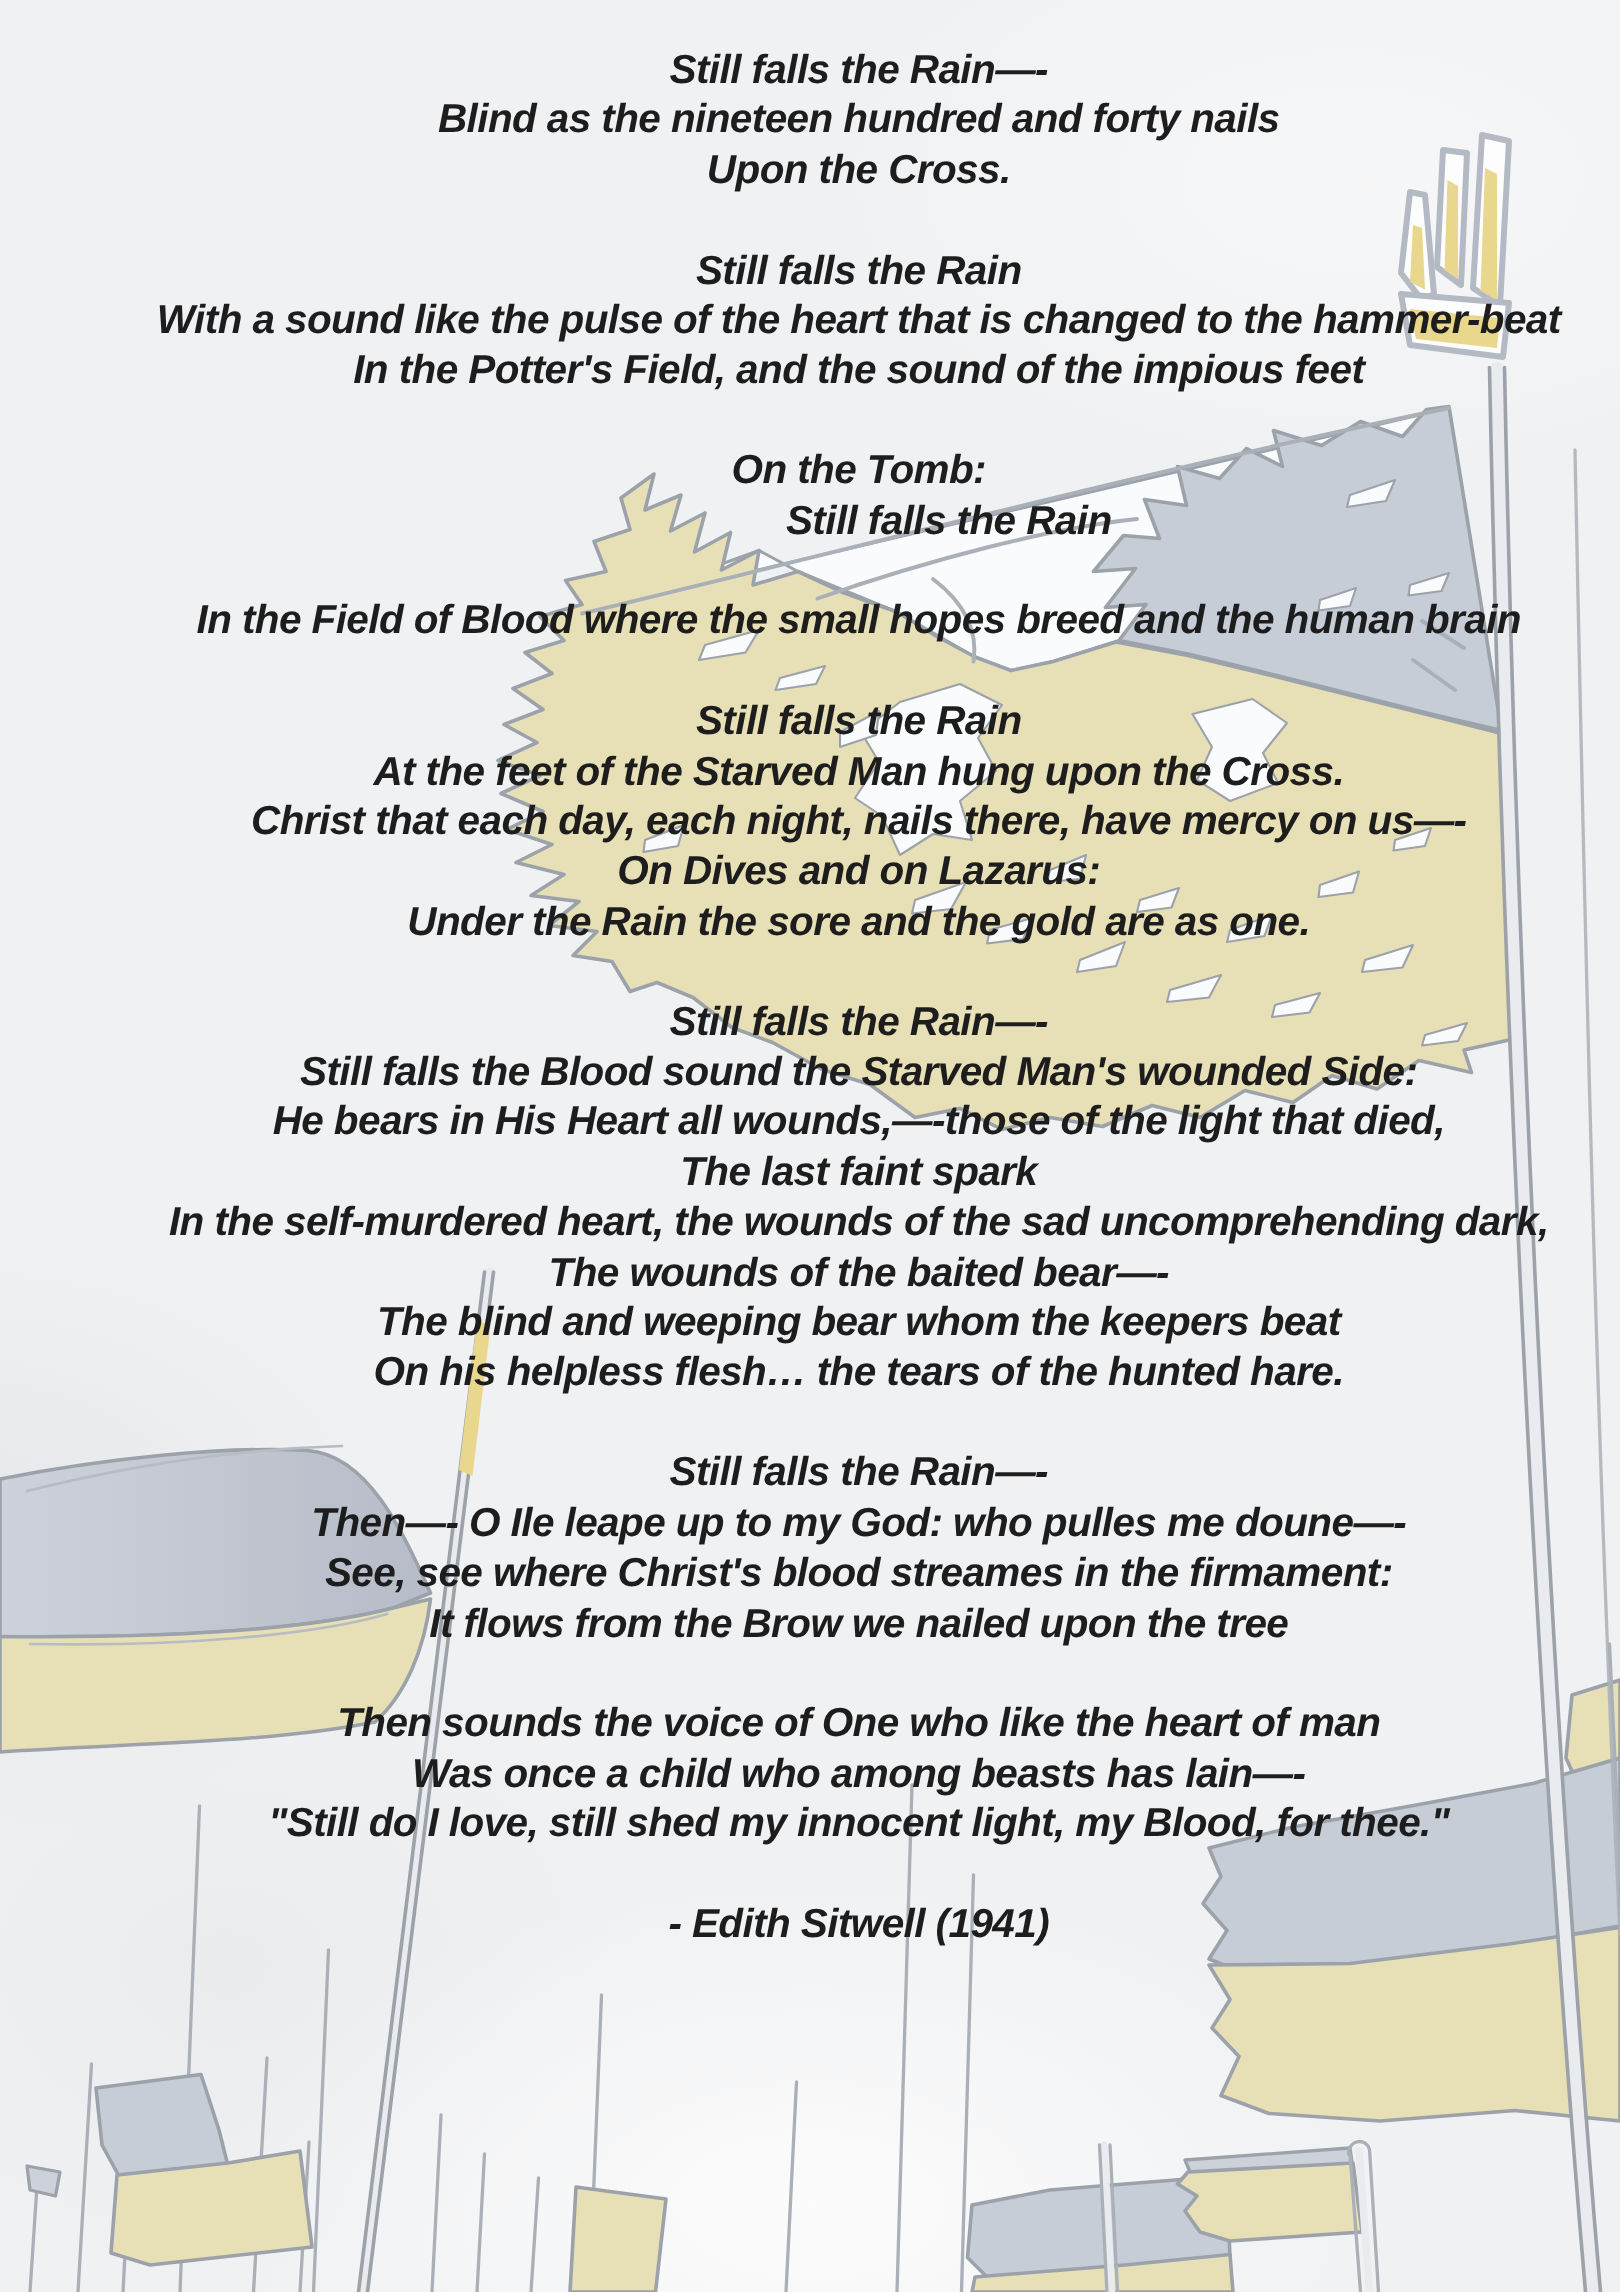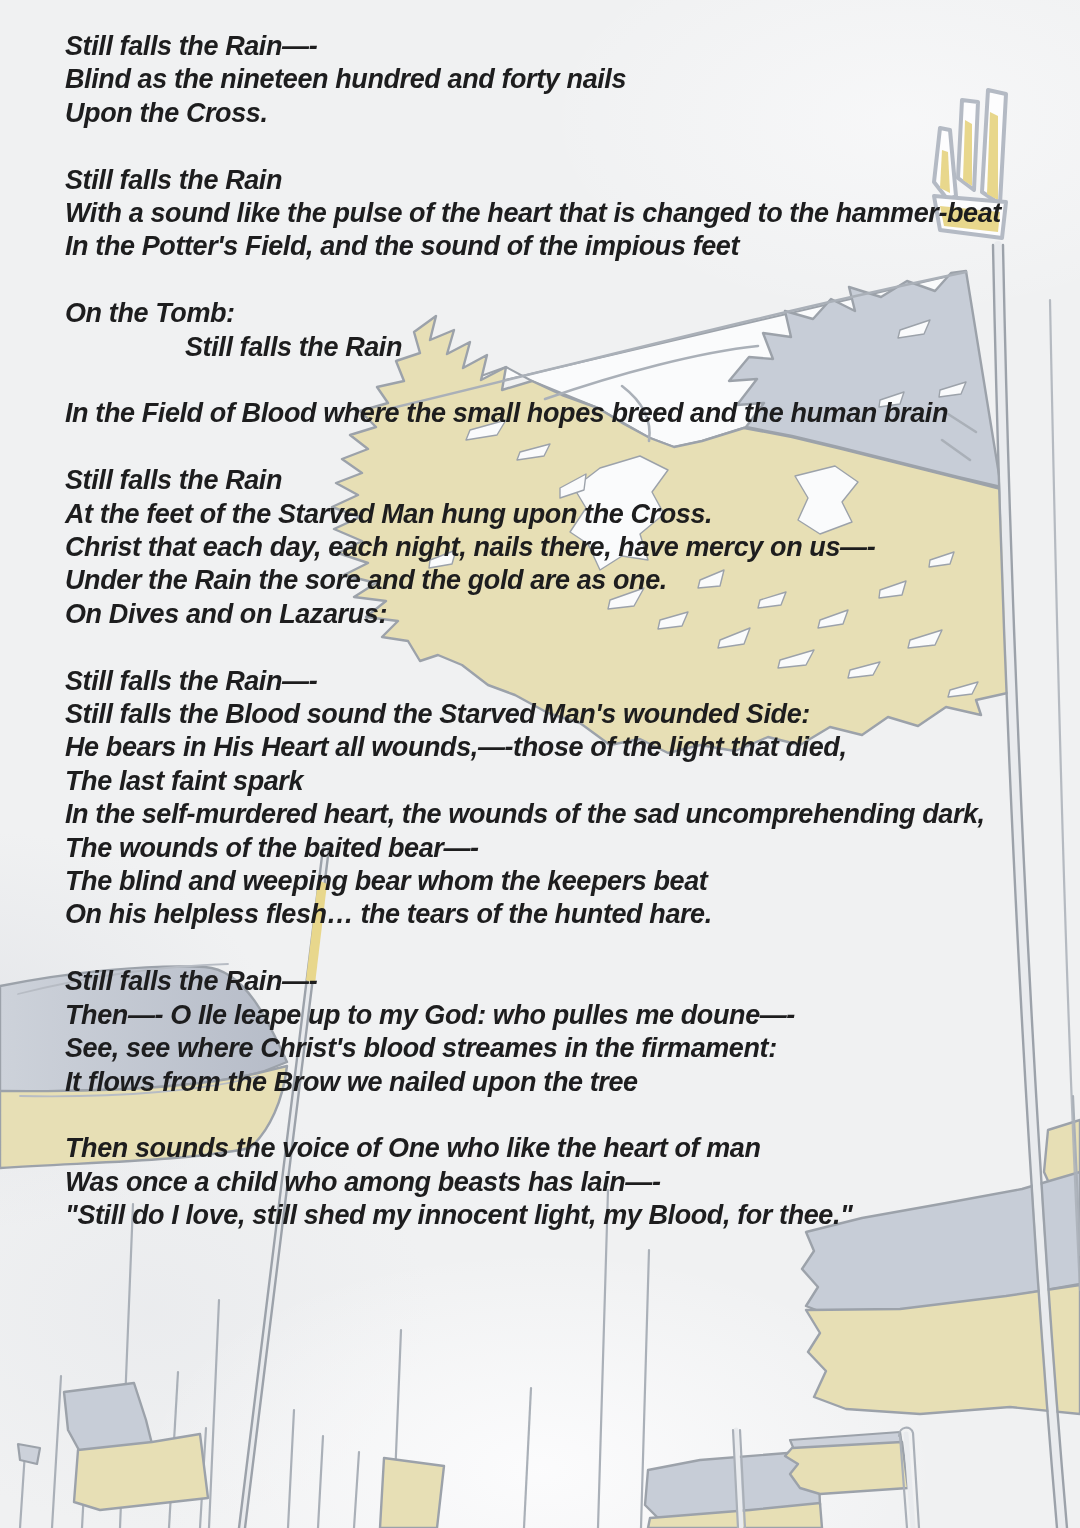--- a/index.html
+++ b/index.html
@@ -5,21 +5,21 @@
   :root{
     --background:#f0f1f2; --text:#1d1d1e; --flag-blue:#c7cdd7; --flag-beige:#e7dfb5;
     --outline:#9ca2aa; --trident-gold:#e8d78c; --hole-white:#fafbfc; --pole-light:#e9ebee;
     --trident-outline:#b4bac4;
   }
   html,body{margin:0;padding:0;background:#fff;}
   .page{position:relative;width:1080px;height:1528px;overflow:hidden;background:var(--background);}
   .bg-art{position:absolute;left:0;top:0;width:1080px;height:1528px;}
   .poem{position:absolute;left:0;top:30px;width:1080px;padding-left:65px;box-sizing:border-box;z-index:2;}
   .line{font-family:"Liberation Sans",sans-serif;font-style:italic;font-weight:700;
-        font-size:27px;line-height:33.4px;letter-spacing:-0.4px;color:var(--text);white-space:nowrap;}
+        font-size:27px;line-height:33.4px;letter-spacing:-0.4px;color:var(--text);white-space:nowrap;text-align:center;}
   .line.indent{padding-left:120px;}
   .stanza{margin:0 0 33.4px 0;}
   .attribution{margin-top:0;}
   
   .f-beige{fill:var(--flag-beige);stroke:var(--outline);stroke-width:2.4;stroke-linejoin:round;}
   .f-blue{fill:var(--flag-blue);stroke:var(--outline);stroke-width:2.4;stroke-linejoin:round;}
   .f-gray{fill:#ccd1da;stroke:var(--outline);stroke-width:2.2;stroke-linejoin:round;}
   .hole{fill:var(--hole-white);stroke:var(--outline);stroke-width:1.4;stroke-linejoin:round;}
   .gap{fill:var(--hole-white);stroke:var(--outline);stroke-width:2;stroke-linejoin:round;}
   .pole{stroke:var(--outline);stroke-width:2.4;fill:none;stroke-linecap:round;}
@@ -196,22 +196,22 @@
           <div class="line">On the Tomb:</div>
           <div class="line indent">Still falls the Rain</div>
         </div>
         <div class="stanza">
           <div class="line">In the Field of Blood where the small hopes breed and the human brain</div>
         </div>
         <div class="stanza">
           <div class="line">Still falls the Rain</div>
           <div class="line">At the feet of the Starved Man hung upon the Cross.</div>
           <div class="line">Christ that each day, each night, nails there, have mercy on us—-</div>
+          <div class="line">On Dives and on Lazarus:</div>
           <div class="line">Under the Rain the sore and the gold are as one.</div>
-          <div class="line">On Dives and on Lazarus:</div>
         </div>
         <div class="stanza">
           <div class="line">Still falls the Rain—-</div>
           <div class="line">Still falls the Blood sound the Starved Man's wounded Side:</div>
           <div class="line">He bears in His Heart all wounds,—-those of the light that died,</div>
           <div class="line">The last faint spark</div>
           <div class="line">In the self-murdered heart, the wounds of the sad uncomprehending dark,</div>
           <div class="line">The wounds of the baited bear—-</div>
           <div class="line">The blind and weeping bear whom the keepers beat</div>
           <div class="line">On his helpless flesh… the tears of the hunted hare.</div>
@@ -221,15 +221,16 @@
           <div class="line">Then—- O Ile leape up to my God: who pulles me doune—-</div>
           <div class="line">See, see where Christ's blood streames in the firmament:</div>
           <div class="line">It flows from the Brow we nailed upon the tree</div>
         </div>
         <div class="stanza">
           <div class="line">Then sounds the voice of One who like the heart of man</div>
           <div class="line">Was once a child who among beasts has lain—-</div>
           <div class="line">"Still do I love, still shed my innocent light, my Blood, for thee."</div>
         </div>
       </div>
+    <div class="line attribution">- Edith Sitwell (1941)</div>
   </div>
 
 </div>
 
 </body></html>

